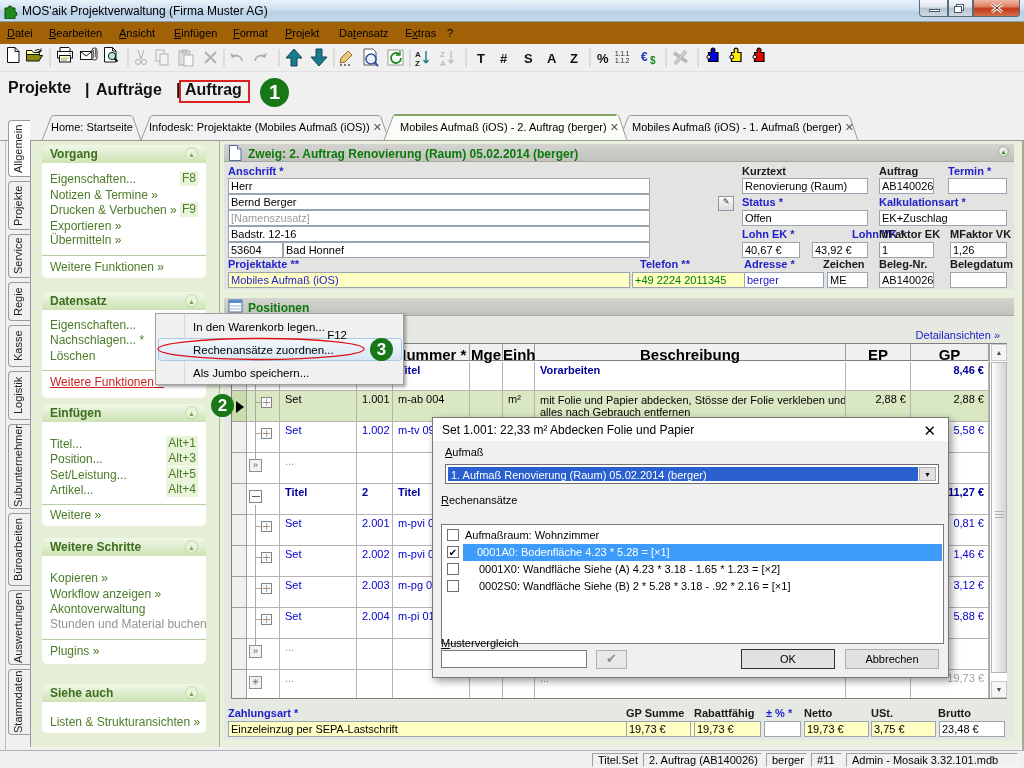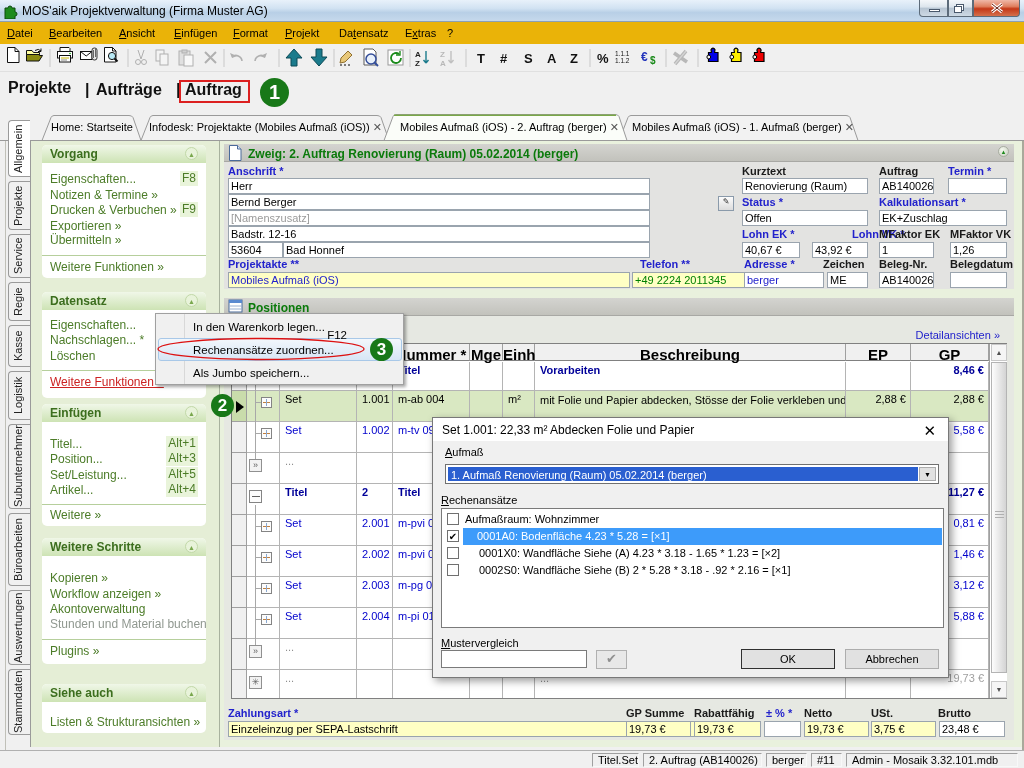--- a/index.html
+++ b/index.html
@@ -12,21 +12,21 @@
   background:linear-gradient(#e8f1fa 0%, #d1e2f2 40%, #b8cfe6 60%, #c6d9ec 100%);
   border-bottom:1px solid #8ba0b4; }
 #titletext { left:22px; top:4px; font-size:12px; color:#000; }
 .winbtn { top:0; height:17px; border:1px solid #5c6b7a; border-top:none; background:linear-gradient(#f4f7fa 0%, #dbe4ec 45%, #b6c4d2 50%, #cdd9e4 100%); }
 #btnmin  { left:919px; width:29px; border-radius:0 0 0 4px; }
 #btnmax  { left:948px; width:25px; }
 #btnclose{ left:973px; width:47px; border-radius:0 0 4px 0;
   background:linear-gradient(#f0b8a8 0%, #e08060 40%, #c43818 55%, #d4704c 100%); }
 
 
-#menubar { left:0; top:22px; width:1024px; height:22px; background:#eab308; }
+#menubar { left:0; top:22px; width:1024px; height:22px; background:#a16207; }
 #menubar span { position:absolute; top:5px; font-size:11px; }
 #menubar u { text-decoration:underline; }
 
 
 #toolbar { left:0; top:44px; width:1024px; height:28px; background:#f0f0f0; border-bottom:1px solid #e0e0e0; }
 
 
 #crumb,.crumbt { top:81px; font-size:16px; font-weight:bold; color:#111; }
 #redbox { left:179px; top:80px; width:71px; height:23px; border:2px solid #dc2020; }
 .gcircle { border-radius:50%; background:#187818; color:#fff; text-align:center; font-weight:bold; }
@@ -111,21 +111,21 @@
 #redellipse { position:absolute; left:156px; top:337px; width:210px; height:24px; z-index:55; }
 
 
 #dialog { left:432px; top:417px; width:517px; height:261px; background:#f0f0f0; border:1px solid #787878; box-shadow:3px 3px 8px rgba(0,0,0,0.4); z-index:40; }
 #dialog .dtitle { position:absolute; left:9px; top:5px; font-size:12px; color:#000; }
 #dialog .dx { position:absolute; right:12px; top:4px; font-size:15px; color:#000; }
 .dlabel { position:absolute; font-size:11px; color:#000; }
 #dcombo { position:absolute; left:12px; top:46px; width:494px; height:20px; border:1px solid #707070; background:#fff; padding:1px; }
 #dcombosel { position:absolute; left:2px; top:2px; right:20px; bottom:2px; background:#2a5fd0; color:#fff; font-size:11px; padding:2px 0 0 3px; }
 #dcombobtn { position:absolute; right:2px; top:2px; width:17px; height:14px; background:#e1e1e1; border:1px solid #adadad; text-align:center; font-size:7px; padding-top:3px; }
-#dlist { position:absolute; left:8px; top:90px; width:503px; height:120px; background:#fff; border:1px solid #7a7a7a; }
+#dlist { position:absolute; left:8px; top:106px; width:503px; height:120px; background:#fff; border:1px solid #7a7a7a; }
 .ditem { position:absolute; left:1px; width:500px; height:17px; font-size:11px; padding:2px 0 0 22px; }
 .dcheck { position:absolute; left:4px; top:2px; width:12px; height:12px; border:1px solid #707070; background:#fff; font-size:10px; line-height:11px; text-align:center; color:#000; }
 .dsel { position:absolute; left:20px; top:0; right:1px; bottom:0; background:#3d9bfa; color:#fff; padding:2px 0 0 14px; }
 #dinput { position:absolute; left:8px; top:232px; width:146px; height:18px; background:#fff; border:1px solid #7a7a7a; }
 #dchkbtn { position:absolute; left:163px; top:232px; width:31px; height:19px; background:#e8e8e8; border:1px solid #b0b0b0; text-align:center; color:#909090; font-size:13px; }
 .dbtn { position:absolute; top:231px; width:94px; height:20px; background:#e1e1e1; border:1px solid #adadad; text-align:center; font-size:11px; padding-top:3px; }
 #dok { left:308px; border:1px solid #303030; }
 #dcancel { left:412px; }
 
 
@@ -503,20 +503,21 @@
 
       <div class="tcell selcol c0 r2" style="background:#c9dcab;"></div>
         <div class="tcell c1 r2 grow"></div>
       <div class="tcell c2 r2 grow">Set</div>
         <div class="tcell c3 r2 grow">1.001</div>
         <div class="tcell c4 r2 grow">m-ab 004</div>
       <div class="tcell c5 r2 grow"></div>
         <div class="tcell c6 r2 grow">m²</div>
       <div class="tcell c7 r2 grow" style="line-height:12px;padding-top:3px;">
           <div style="white-space:nowrap;">mit Folie und Papier abdecken, Stösse der Folie verkleben und</div>
+          <div style="white-space:nowrap;">alles nach Gebrauch entfernen</div>
         </div>
       <div class="tcell c8 r2 grow r">2,88 €</div>
         <div class="tcell c9 r2 grow r">2,88 €</div>
 
       <div class="tcell selcol c0 r3"></div>
         <div class="tcell c1 r3"></div>
       <div class="tcell c2 r3">Set</div>
         <div class="tcell c3 r3">1.002</div>
         <div class="tcell c4 r3">m-tv 09</div>
       <div class="tcell c5 r3"></div>

